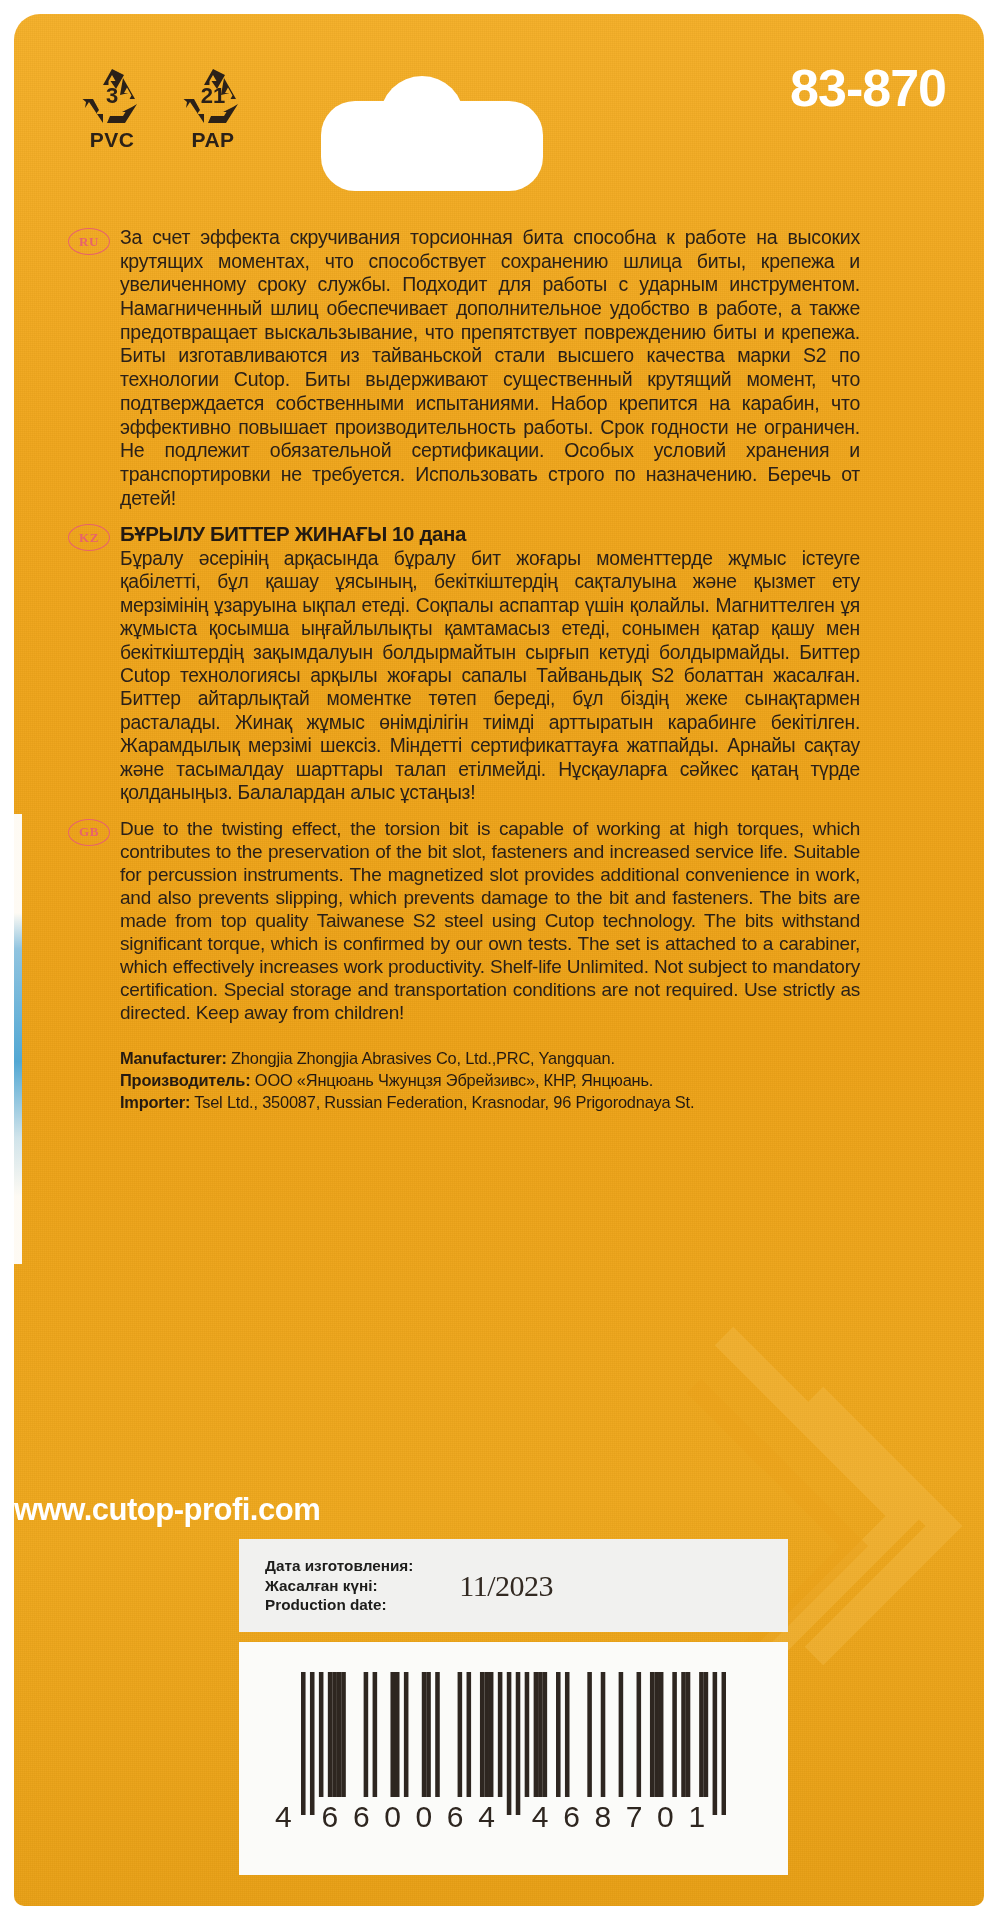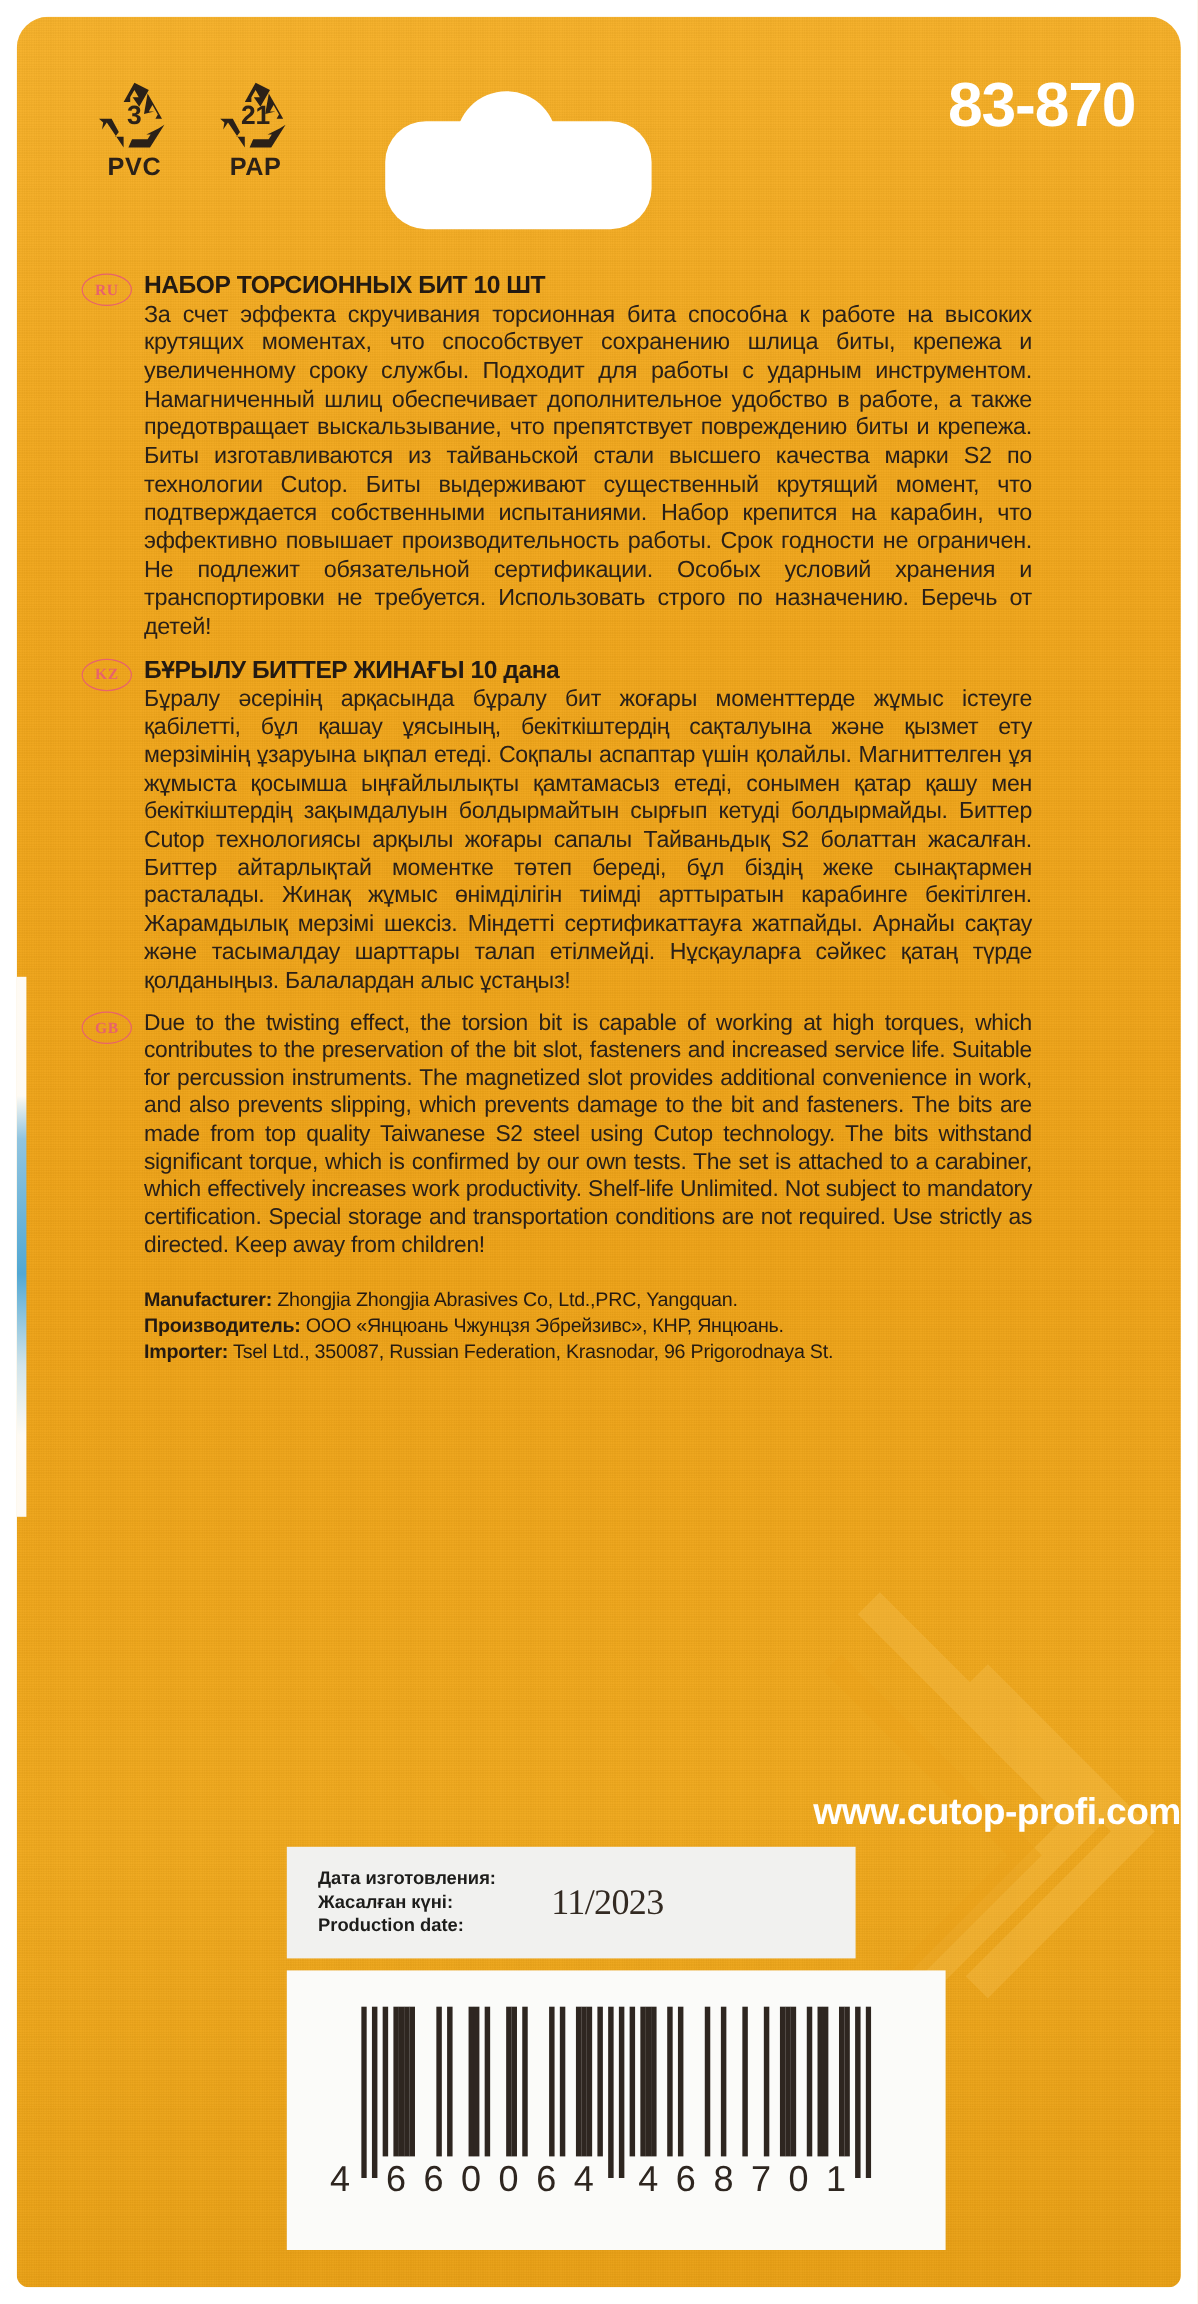--- a/index.html
+++ b/index.html
@@ -186,34 +186,34 @@
     letter-spacing: -0.2px;
   }
   .company .lbl { font-weight: bold; }
 
   
   .website {
     position: absolute;
     left: 0;
     right: 0;
     top: 1478px;
-    text-align: right;
+    text-align: left;
     color: #ffffff;
     font-size: 31px;
     font-weight: bold;
     letter-spacing: -0.5px;
     font-family: "Liberation Sans", sans-serif;
   }
 
   
   .date-box {
     position: absolute;
     left: 225px;
     top: 1525px;
-    width: 474px;
+    width: 549px;
     height: 93px;
     background: #f1f1ef;
     display: flex;
     align-items: center;
   }
   .date-labels {
     margin-left: 26px;
     font-size: 15.3px;
     color: #1d1d1b;
     line-height: 1.30;
@@ -311,21 +311,20 @@
 
     <div class="sku">83-870</div>
 
     <div class="hang-hole"></div>
     <div class="hang-hole-top"></div>
 
     <div class="content">
 
       <div class="lang-block">
         <div class="lang-badge">RU</div>
-        <p class="lang-title">НАБОР ТОРСИОННЫХ БИТ 10 ШТ</p>
         <p class="lang-body ru">За счет эффекта скручивания торсионная бита способна к работе на высоких крутящих моментах, что способствует сохранению шлица биты, крепежа и увеличенному сроку службы. Подходит для работы с ударным инструментом. Намагниченный шлиц обеспечивает дополнительное удобство в работе, а также предотвращает выскальзывание, что препятствует повреждению биты и крепежа. Биты изготавливаются из тайваньской стали высшего качества марки S2 по технологии Cutop. Биты выдерживают существенный крутящий момент, что подтверждается собственными испытаниями. Набор крепится на карабин, что эффективно повышает производительность работы. Срок годности не ограничен. Не подлежит обязательной сертификации. Особых условий хранения и транспортировки не требуется. Использовать строго по назначению. Беречь от детей!</p>
       </div>
 
       <div class="lang-block">
         <div class="lang-badge">KZ</div>
         <p class="lang-title">БҰРЫЛУ БИТТЕР ЖИНАҒЫ 10 дана</p>
         <p class="lang-body kz">Бұралу әсерінің арқасында бұралу бит жоғары моменттерде жұмыс істеуге қабілетті, бұл қашау ұясының, бекіткіштердің сақталуына және қызмет ету мерзімінің ұзаруына ықпал етеді. Соқпалы аспаптар үшін қолайлы. Магниттелген ұя жұмыста қосымша ыңғайлылықты қамтамасыз етеді, сонымен қатар қашу мен бекіткіштердің зақымдалуын болдырмайтын сырғып кетуді болдырмайды. Биттер Cutop технологиясы арқылы жоғары сапалы Тайваньдық S2 болаттан жасалған. Биттер айтарлықтай моментке төтеп береді, бұл біздің жеке сынақтармен расталады. Жинақ жұмыс өнімділігін тиімді арттыратын карабинге бекітілген. Жарамдылық мерзімі шексіз. Міндетті сертификаттауға жатпайды. Арнайы сақтау және тасымалдау шарттары талап етілмейді. Нұсқауларға сәйкес қатаң түрде қолданыңыз. Балалардан алыс ұстаңыз!</p>
       </div>
 
       <div class="lang-block">

